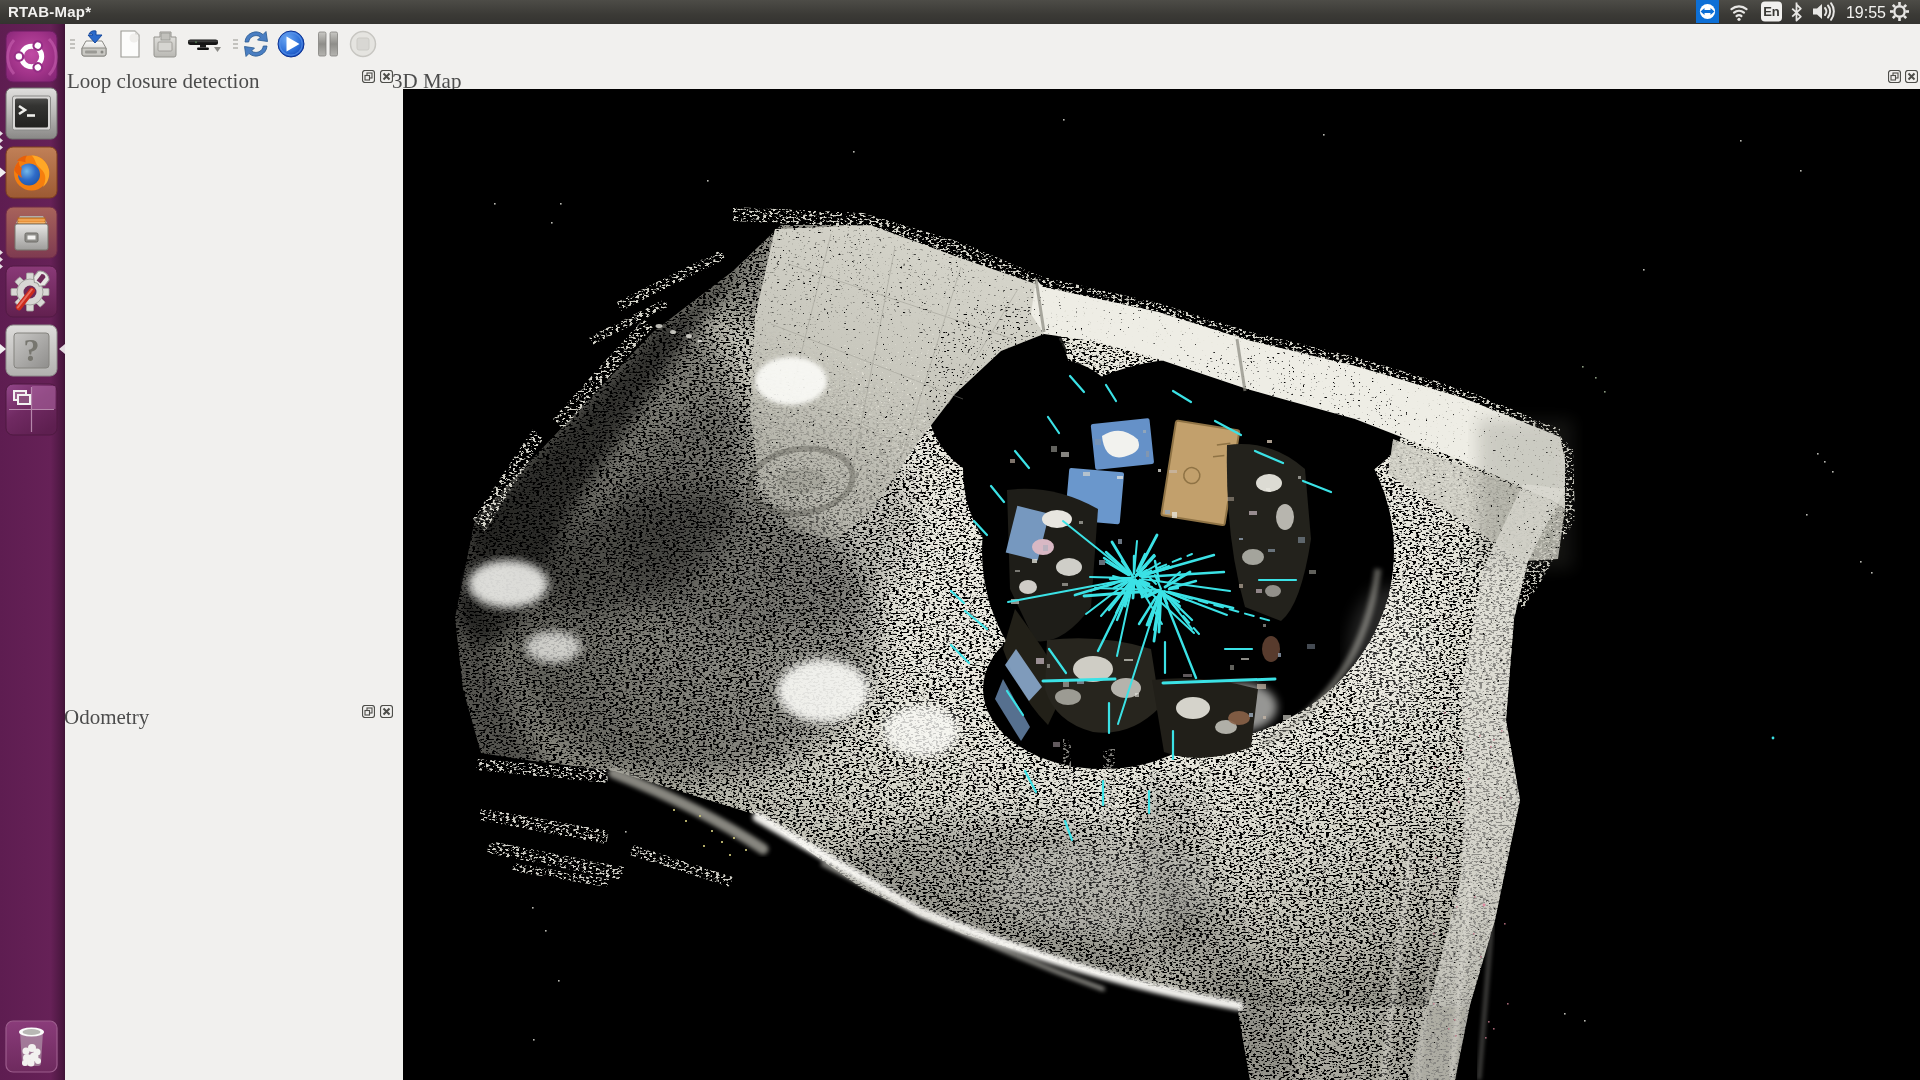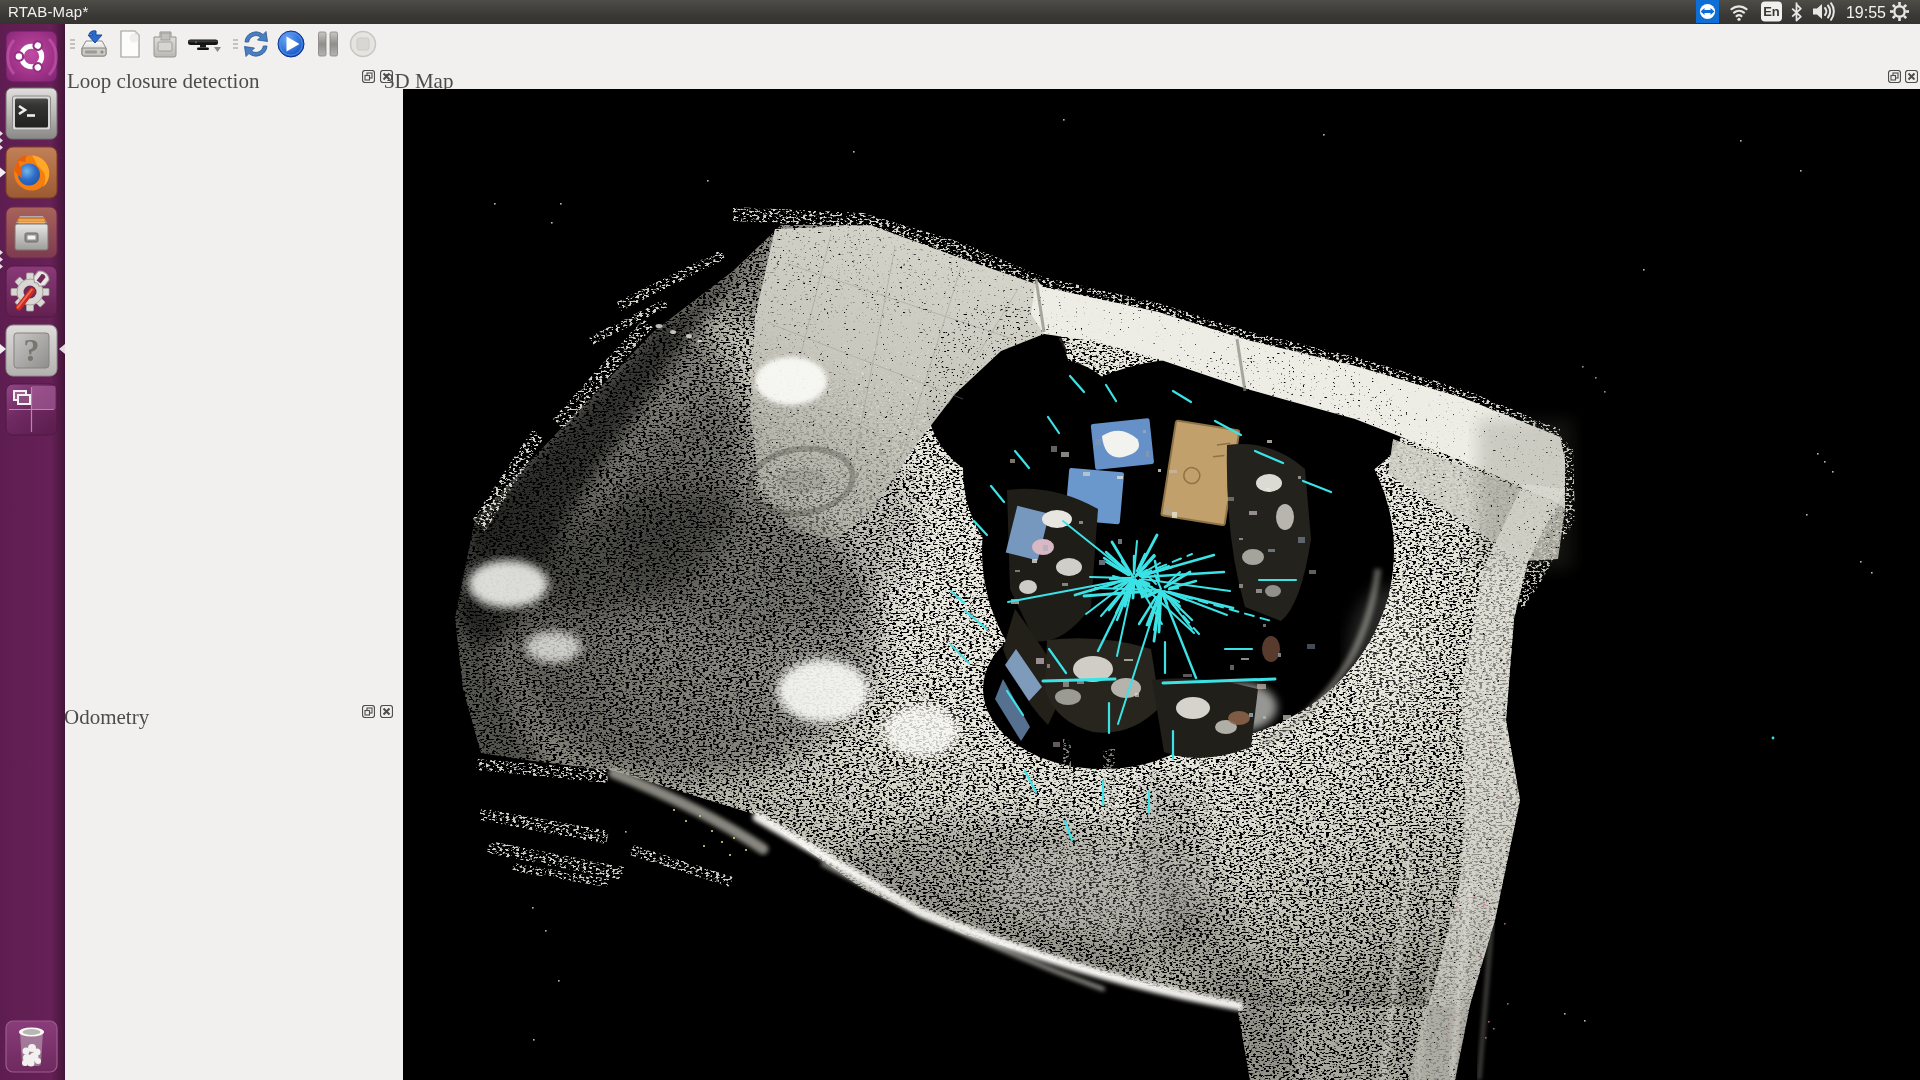--- a/index.html
+++ b/index.html
@@ -2,21 +2,21 @@
 <html><head>
 <meta charset="utf-8">
 <style>
   * { margin:0; padding:0; box-sizing:border-box; }
   html,body { width:1920px; height:1080px; overflow:hidden; background:#000;
     font-family:"Liberation Sans", sans-serif; }
   .abs { position:absolute; }
   #topbar { left:0; top:0; width:1920px; height:24px;
     background:linear-gradient(#4d4c47,#3b3a36 60%,#343330); }
   #topbar .title { position:absolute; left:8px; top:3px; color:#f2f1ef;
-    font-size:15px; font-weight:normal; letter-spacing:0.2px; }
+    font-size:15px; font-weight:bold; letter-spacing:0.2px; }
   #launcher { left:0; top:24px; width:65px; height:1056px;
     background:linear-gradient(90deg,#5e1d51 0%,#662157 78%,#4a173f 96%,#3f1335 100%); }
   #mainbg { left:65px; top:24px; width:1855px; height:1056px; background:#f1f0ee; }
   #map { left:403px; top:89px; width:1517px; height:991px; background:#000; }
   .dtitle { position:absolute; color:#4c4c4c; font-size:21px;font-family:Liberation Serif, serif; }
   .dbtn { position:absolute; width:13px; height:13px; }
 </style>
 </head>
 <body>
 <div class="abs" id="topbar">
@@ -305,21 +305,21 @@
   <g transform="translate(264,20)">
     <rect x="-9.5" y="-12" width="7.5" height="24" rx="1.5" fill="url(#tb-pause)" stroke="#83827e" stroke-width="0.8"></rect>
     <rect x="2" y="-12" width="7.5" height="24" rx="1.5" fill="url(#tb-pause)" stroke="#83827e" stroke-width="0.8"></rect>
   </g>
   <g transform="translate(299,20)" opacity="0.85">
     <circle r="12.5" fill="#e3e2de" stroke="#c0bfba" stroke-width="1.5"></circle>
     <rect x="-6" y="-6" width="12" height="12" rx="2" fill="#d4d3cf" stroke="#c6c5c0" stroke-width="1"></rect>
   </g>
 </svg>
 <span class="dtitle" style="left:67px;top:69px">Loop closure detection</span>
-<span class="dtitle" style="left:384px;top:69px">3D Map</span>
+<span class="dtitle" style="left:392px;top:69px">3D Map</span>
 <span class="dtitle" style="left:64px;top:705px">Odometry</span>
 <svg class="abs dbtn" style="left:362px;top:70px" viewBox="0 0 13 13">
     <use href="#floatbtn"></use>
   </svg>
 <svg class="abs dbtn" style="left:380px;top:70px" viewBox="0 0 13 13">
     <use href="#closebtn"></use>
   </svg>
 <svg class="abs dbtn" style="left:1888px;top:70px" viewBox="0 0 13 13">
     <use href="#floatbtn"></use>
   </svg>

